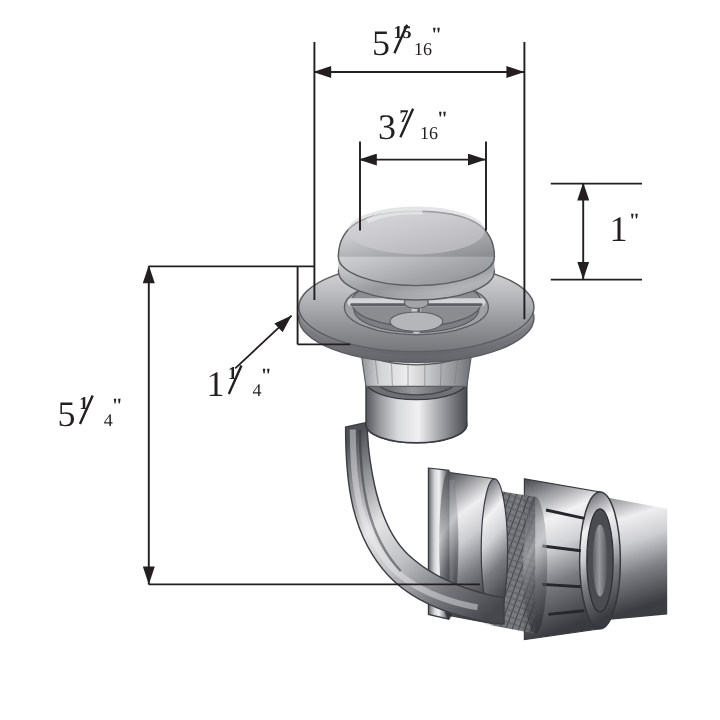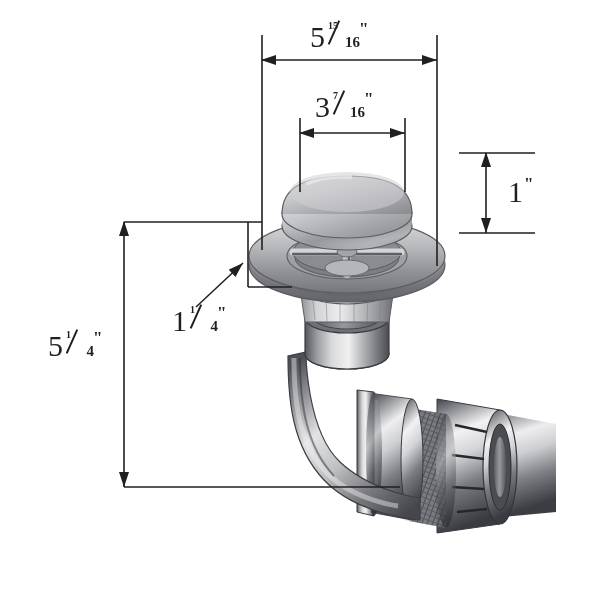--- a/index.html
+++ b/index.html
@@ -39,39 +39,39 @@
     position: relative;
     width: 30px;
     height: 30px;
     vertical-align: top;
     margin-left: 3px;
   }
   .frac .num {
     position: absolute;
     left: 0px;
     top: -1px;
-    font-size: 10px;
+    font-size: 15px;
     font-weight: bold;
   }
   .frac .bar {
     position: absolute;
     left: 4px;
     top: 2px;
     width: 22px;
     height: 26px;
     border-left: 2px solid #231f20;
     transform: rotate(24deg);
     transform-origin: center;
   }
   .frac .den {
     position: absolute;
     right: -2px;
     bottom: 2px;
     font-size: 15px;
-    font-weight: bold;
+    font-weight: normal;
   }
   .frac.small {
     width: 26px;
   }
   .inch {
     font-size: 17px;
     font-weight: bold;
     vertical-align: top;
     position: relative;
     top: -2px;

